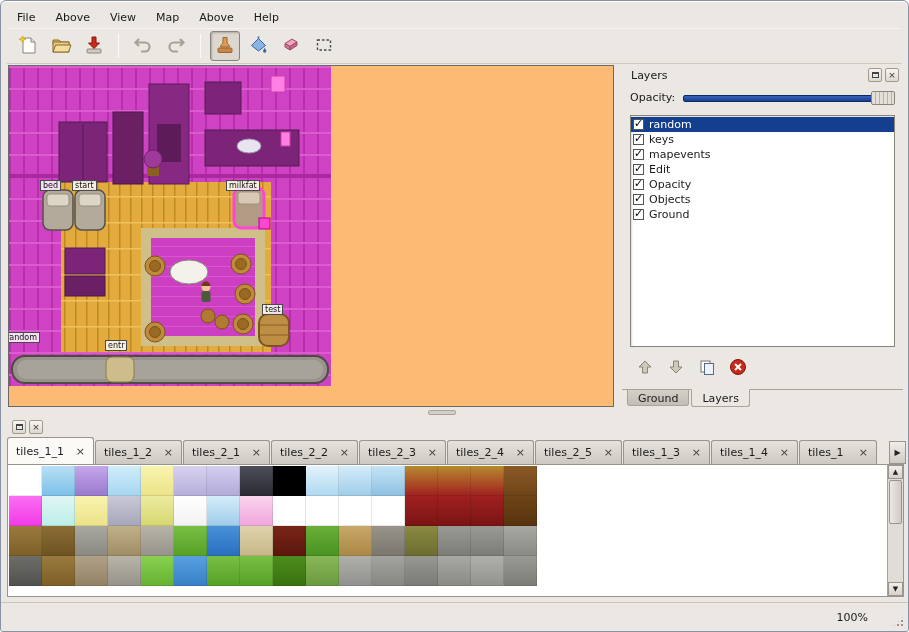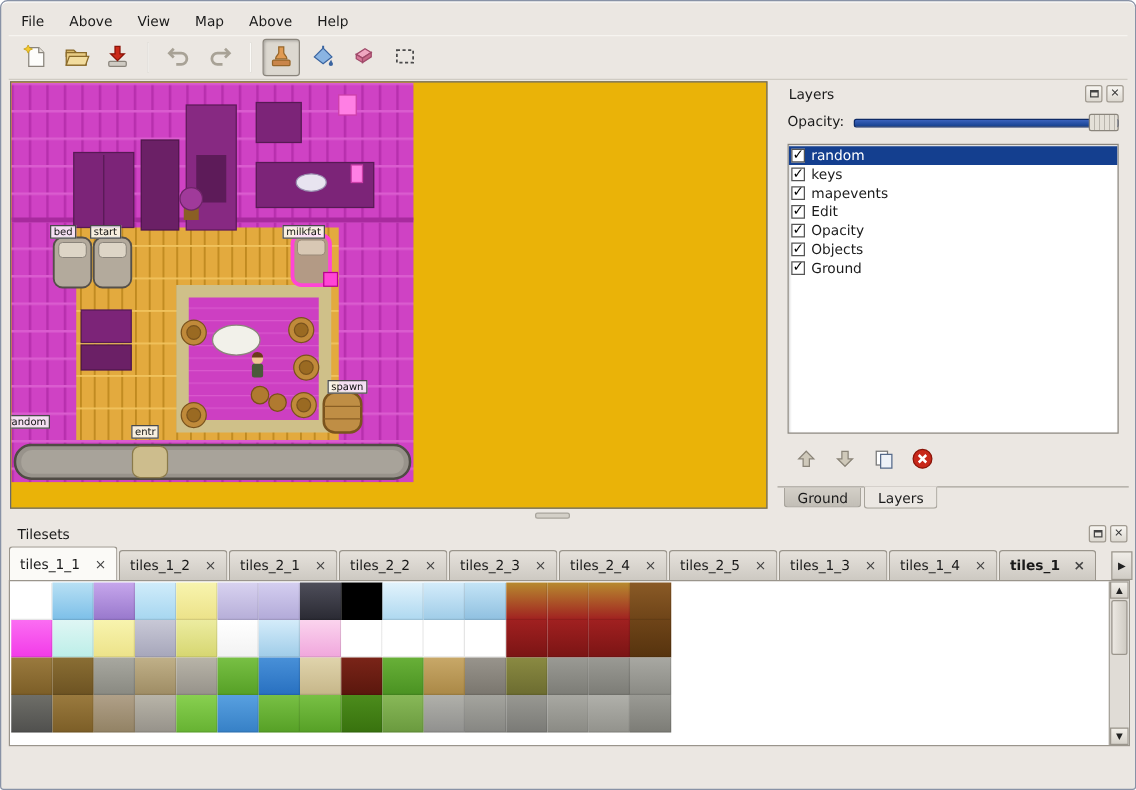--- a/index.html
+++ b/index.html
@@ -11,21 +11,21 @@
   .menubar{position:absolute;top:5px;left:6px;right:6px;height:22px;display:flex;align-items:center;}
   .menu-item{padding:3px 10px;border-radius:2px;cursor:default;}
   
   .toolbar{position:absolute;top:27px;left:6px;right:6px;height:36px;display:flex;align-items:center;
     gap:3px;border-top:1px solid #f6f4f0;border-bottom:1px solid #cfcbc3;padding-left:6px;}
   .tb-btn{width:30px;height:30px;display:flex;align-items:center;justify-content:center;
     border:1px solid transparent;border-radius:3px;flex:none;}
   .tb-btn.selected{border:1px solid #8a857c;background:#dcd8d0;box-shadow:inset 1px 1px 2px rgba(0,0,0,.22);}
   .tb-sep{width:1px;height:24px;background:#b4b0a6;border-right:1px solid #fbfaf7;margin:0 6px;flex:none;}
   
-  .main-map{position:absolute;left:7px;top:64px;width:606px;height:342px;background:#eab308;
+  .main-map{position:absolute;left:7px;top:64px;width:606px;height:342px;background:#fdba74;
     border:1px solid #6a6a6a;overflow:hidden;}
   .map-wrap{position:absolute;left:0;top:0;width:322px;height:320px;overflow:hidden;}
   .map-label{position:absolute;font-size:8px;line-height:9px;padding:0 2px;
     background:rgba(252,252,252,.85);border:1px solid #4a4a4a;color:#111;white-space:nowrap;}
   .h-splitter{position:absolute;left:7px;top:407px;width:606px;height:9px;}
   .h-splitter .grip{position:absolute;left:420px;top:2px;width:28px;height:5px;background:#d4d0c8;
     border:1px solid #a8a49c;border-radius:2px;}
   
   .dock-header{position:absolute;top:0;left:0;right:0;height:20px;display:flex;align-items:center;padding:0 4px;}
   .dock-title{flex:1;padding-left:5px;}
@@ -55,21 +55,21 @@
     background:linear-gradient(#d4d0c8,#c2beb6);border-radius:0 0 3px 3px;margin-right:2px;
     display:flex;align-items:center;}
   .dock-tab.active{background:#ebe7e2;height:18px;border-top:1px solid #ebe7e2;margin-top:-1px;}
   
   .tilesets-dock{position:absolute;left:4px;top:416px;width:901px;height:182px;}
   .ts-tabs{position:absolute;top:20px;left:2px;right:16px;height:27px;display:flex;align-items:flex-end;overflow:hidden;}
   .ts-tab{height:24px;min-width:87px;display:flex;align-items:center;justify-content:space-between;
     padding:0 8px;border:1px solid #9a958c;border-bottom:none;border-radius:3px 3px 0 0;
     background:linear-gradient(#e6e2dc,#cdc9c2);margin-right:1px;flex:none;}
   .ts-tab.active{height:27px;background:#fbfaf7;}
-  .ts-tab.truncated{min-width:0;width:78px;overflow:hidden;font-weight:bold;}
+  .ts-tab.truncated{min-width:0;width:78px;overflow:hidden;}
   .ts-tab-close{color:#444;font-size:11px;margin-left:7px;}
   .ts-scroll{position:absolute;right:0;top:24px;width:17px;height:23px;border:1px solid #9a958c;
     background:linear-gradient(#f0ede8,#d0ccc5);display:flex;align-items:center;justify-content:center;
     font-size:8px;color:#222;}
   .ts-content{position:absolute;top:47px;left:2px;right:2px;bottom:2px;background:#fff;
     border:1px solid #9a958c;overflow:hidden;}
   .tile-grid{position:absolute;left:1px;top:1px;width:528px;display:flex;flex-wrap:wrap;}
   .tile{width:33px;height:30px;box-shadow:inset -1px -1px 0 rgba(0,0,0,.10);flex:none;}
   .v-scroll{position:absolute;top:0;right:0;bottom:0;width:16px;background:#e0dcd6;border-left:1px solid #a8a49c;}
   .v-btn{position:absolute;left:0;width:15px;height:14px;background:linear-gradient(#f2efe9,#d6d2ca);
@@ -235,21 +235,21 @@
         <path d="M250 259h30M250 269h30" stroke="#8a5f24"></path>
 
         <rect x="3" y="290" width="316" height="27" rx="13" fill="#98938b" stroke="#4f4b44" stroke-width="2"></rect>
         <rect x="8" y="294" width="306" height="19" rx="9" fill="#a8a39a"></rect>
         <rect x="97" y="291" width="28" height="25" rx="6" fill="#cdbd8d" stroke="#8a7a4a"></rect>
       </svg>
       <div>
           <div class="map-label" style="left: 31px; top: 114px;">bed</div>
           <div class="map-label" style="left: 63px; top: 114px;">start</div>
           <div class="map-label" style="left: 217px; top: 114px;">milkfat</div>
-          <div class="map-label" style="left: 253px; top: 238px;">spawn</div>
+          <div class="map-label" style="left: 253px; top: 238px;">test</div>
           <div class="map-label" style="left: -6px; top: 266px;">random</div>
           <div class="map-label" style="left: 96px; top: 274px;">entr</div>
         </div>
     </div>
   </div>
 
   <div class="h-splitter">
     <div class="grip"></div>
   </div>
 
@@ -339,21 +339,20 @@
         </div>
       </div>
     <div class="dock-tabs">
         <div class="dock-tab">Ground</div>
         <div class="dock-tab active">Layers</div>
       </div>
   </div>
 
   <div class="tilesets-dock">
     <div class="dock-header">
-      <span class="dock-title">Tilesets</span>
       <span class="dock-btn">
           <span class="float-ico"></span>
         </span>
       <span class="dock-btn">
           <span>×</span>
         </span>
     </div>
     <div class="ts-tabs">
         <div class="ts-tab active">
           <span class="ts-tab-label">tiles_1_1</span>
@@ -471,14 +470,18 @@
             <span>▲</span>
           </div>
         <div class="v-thumb"></div>
         <div class="v-btn down">
             <span>▼</span>
           </div>
       </div>
     </div>
   </div>
 
+  <div class="statusbar">
+    <span>100%</span>
+    <span class="resize-grip"></span>
+  </div>
 
 </div>
 
 </body></html>

